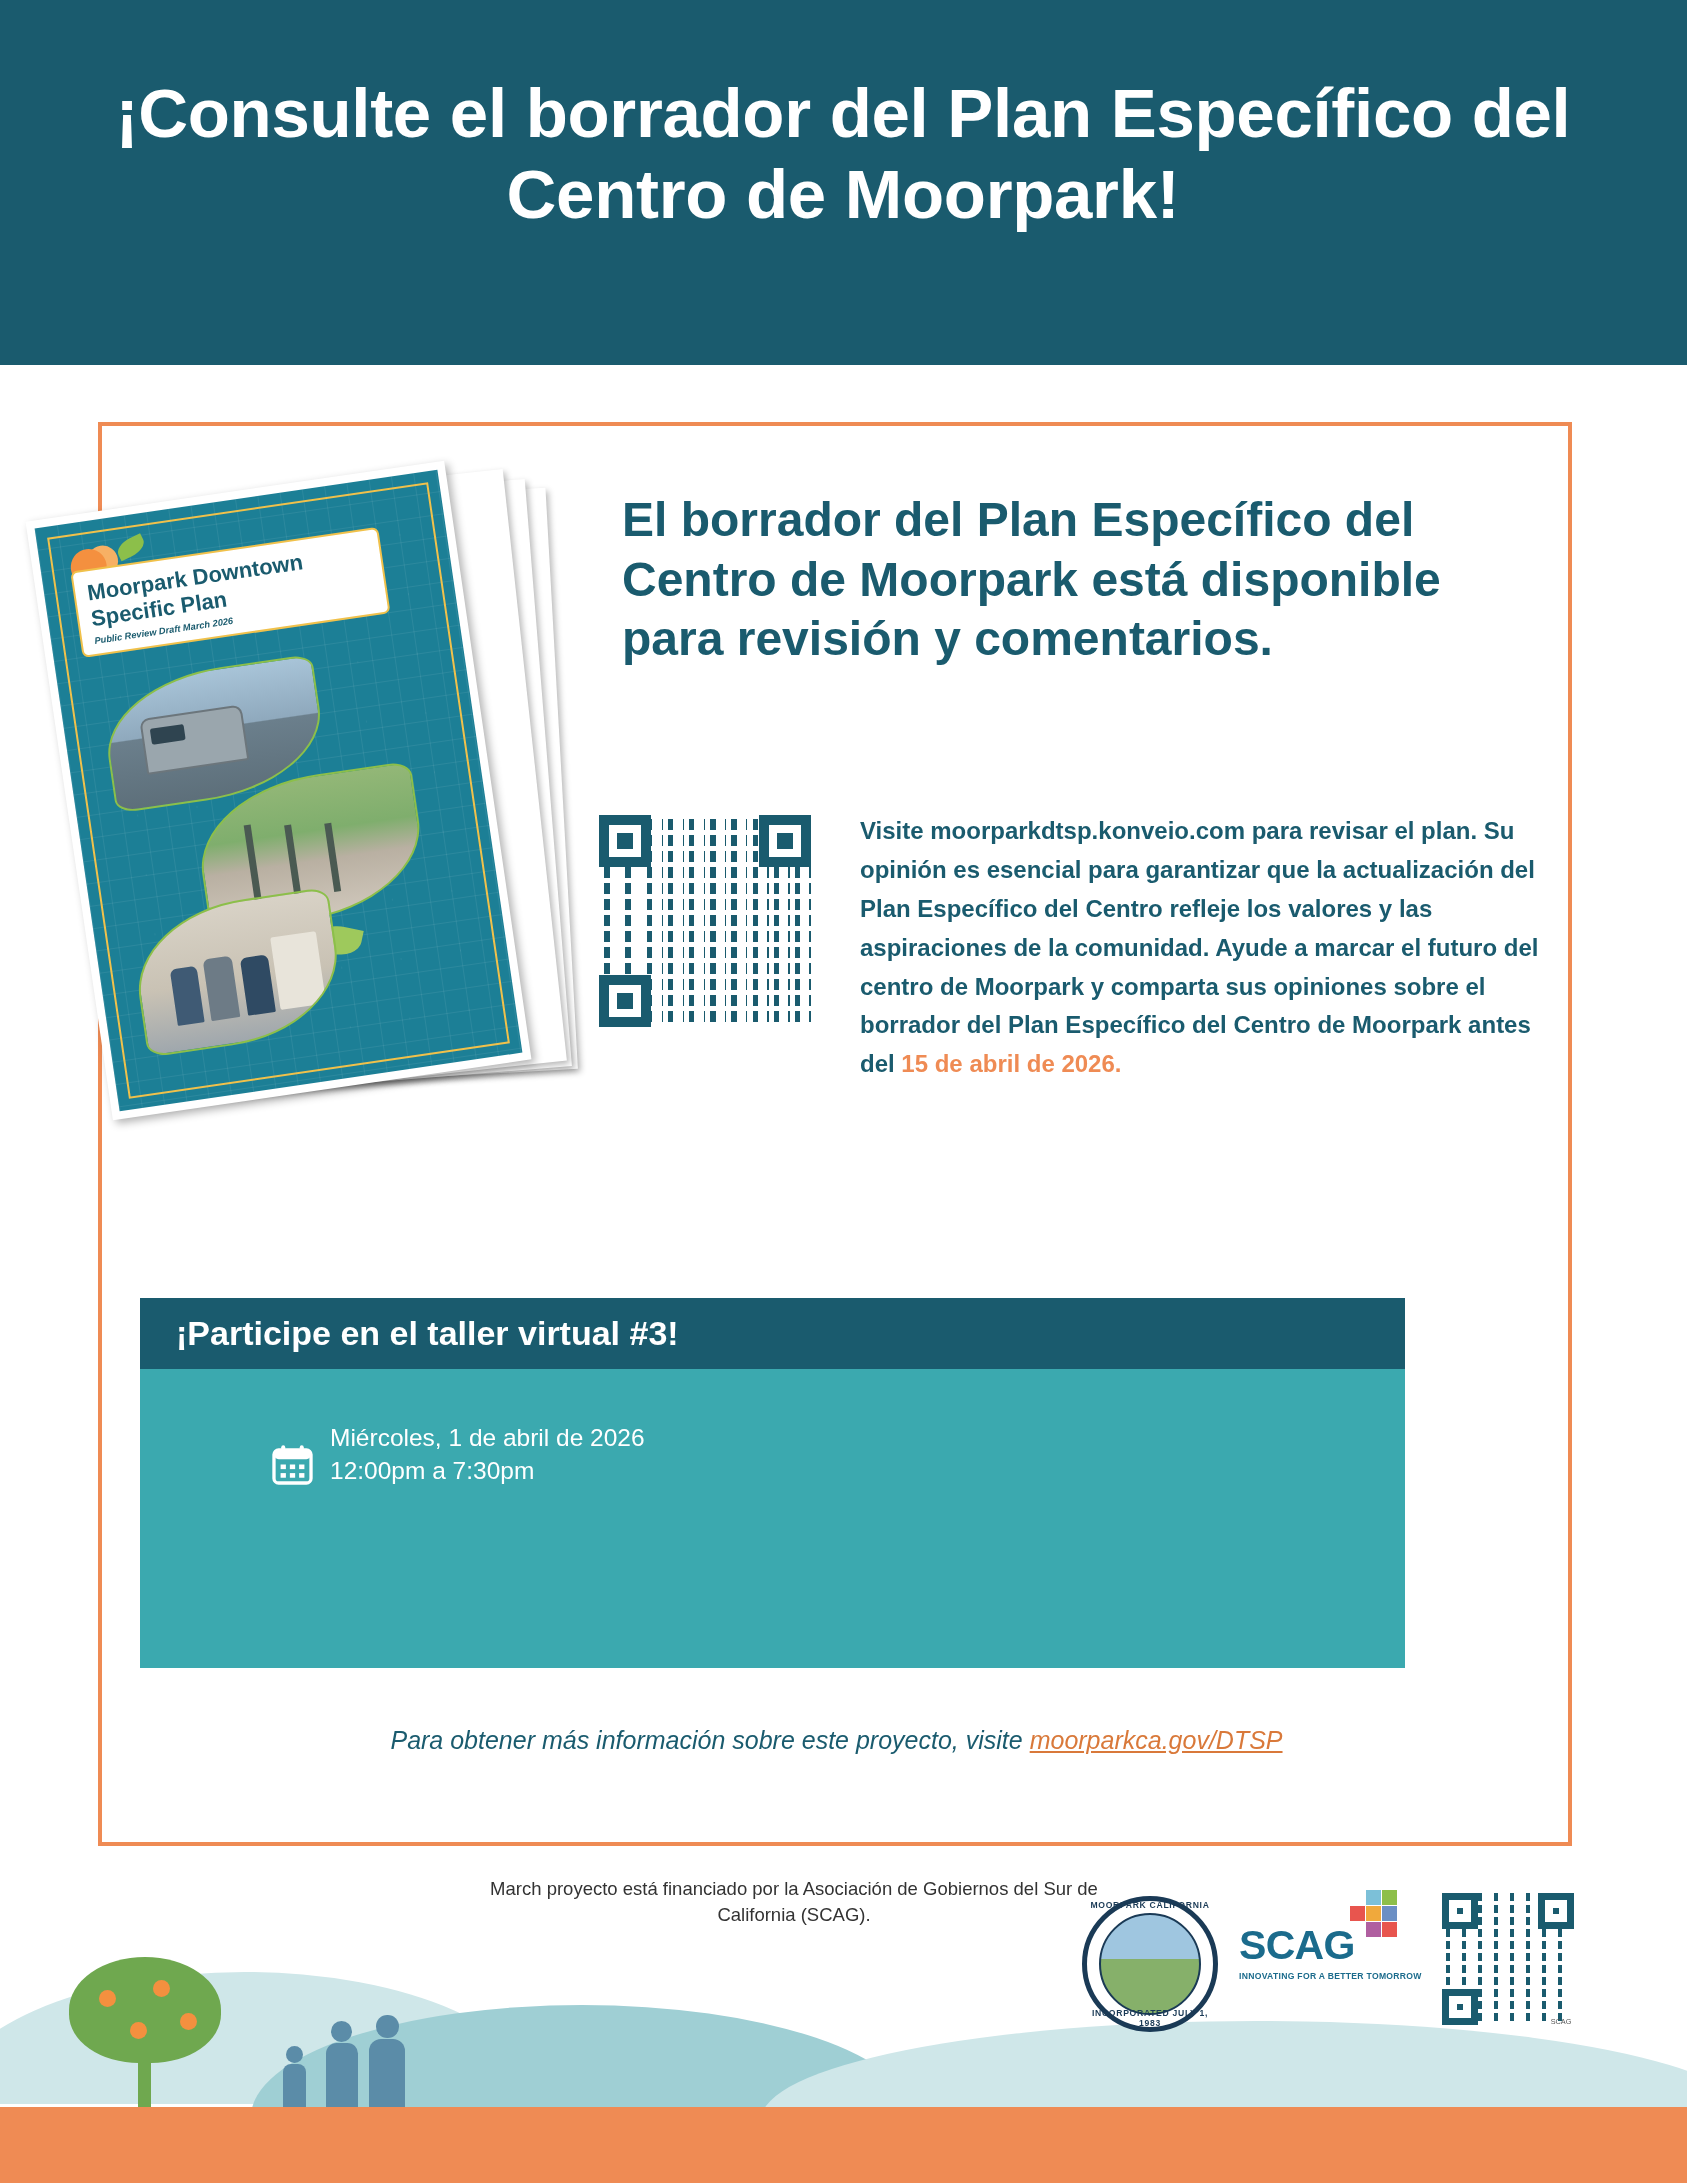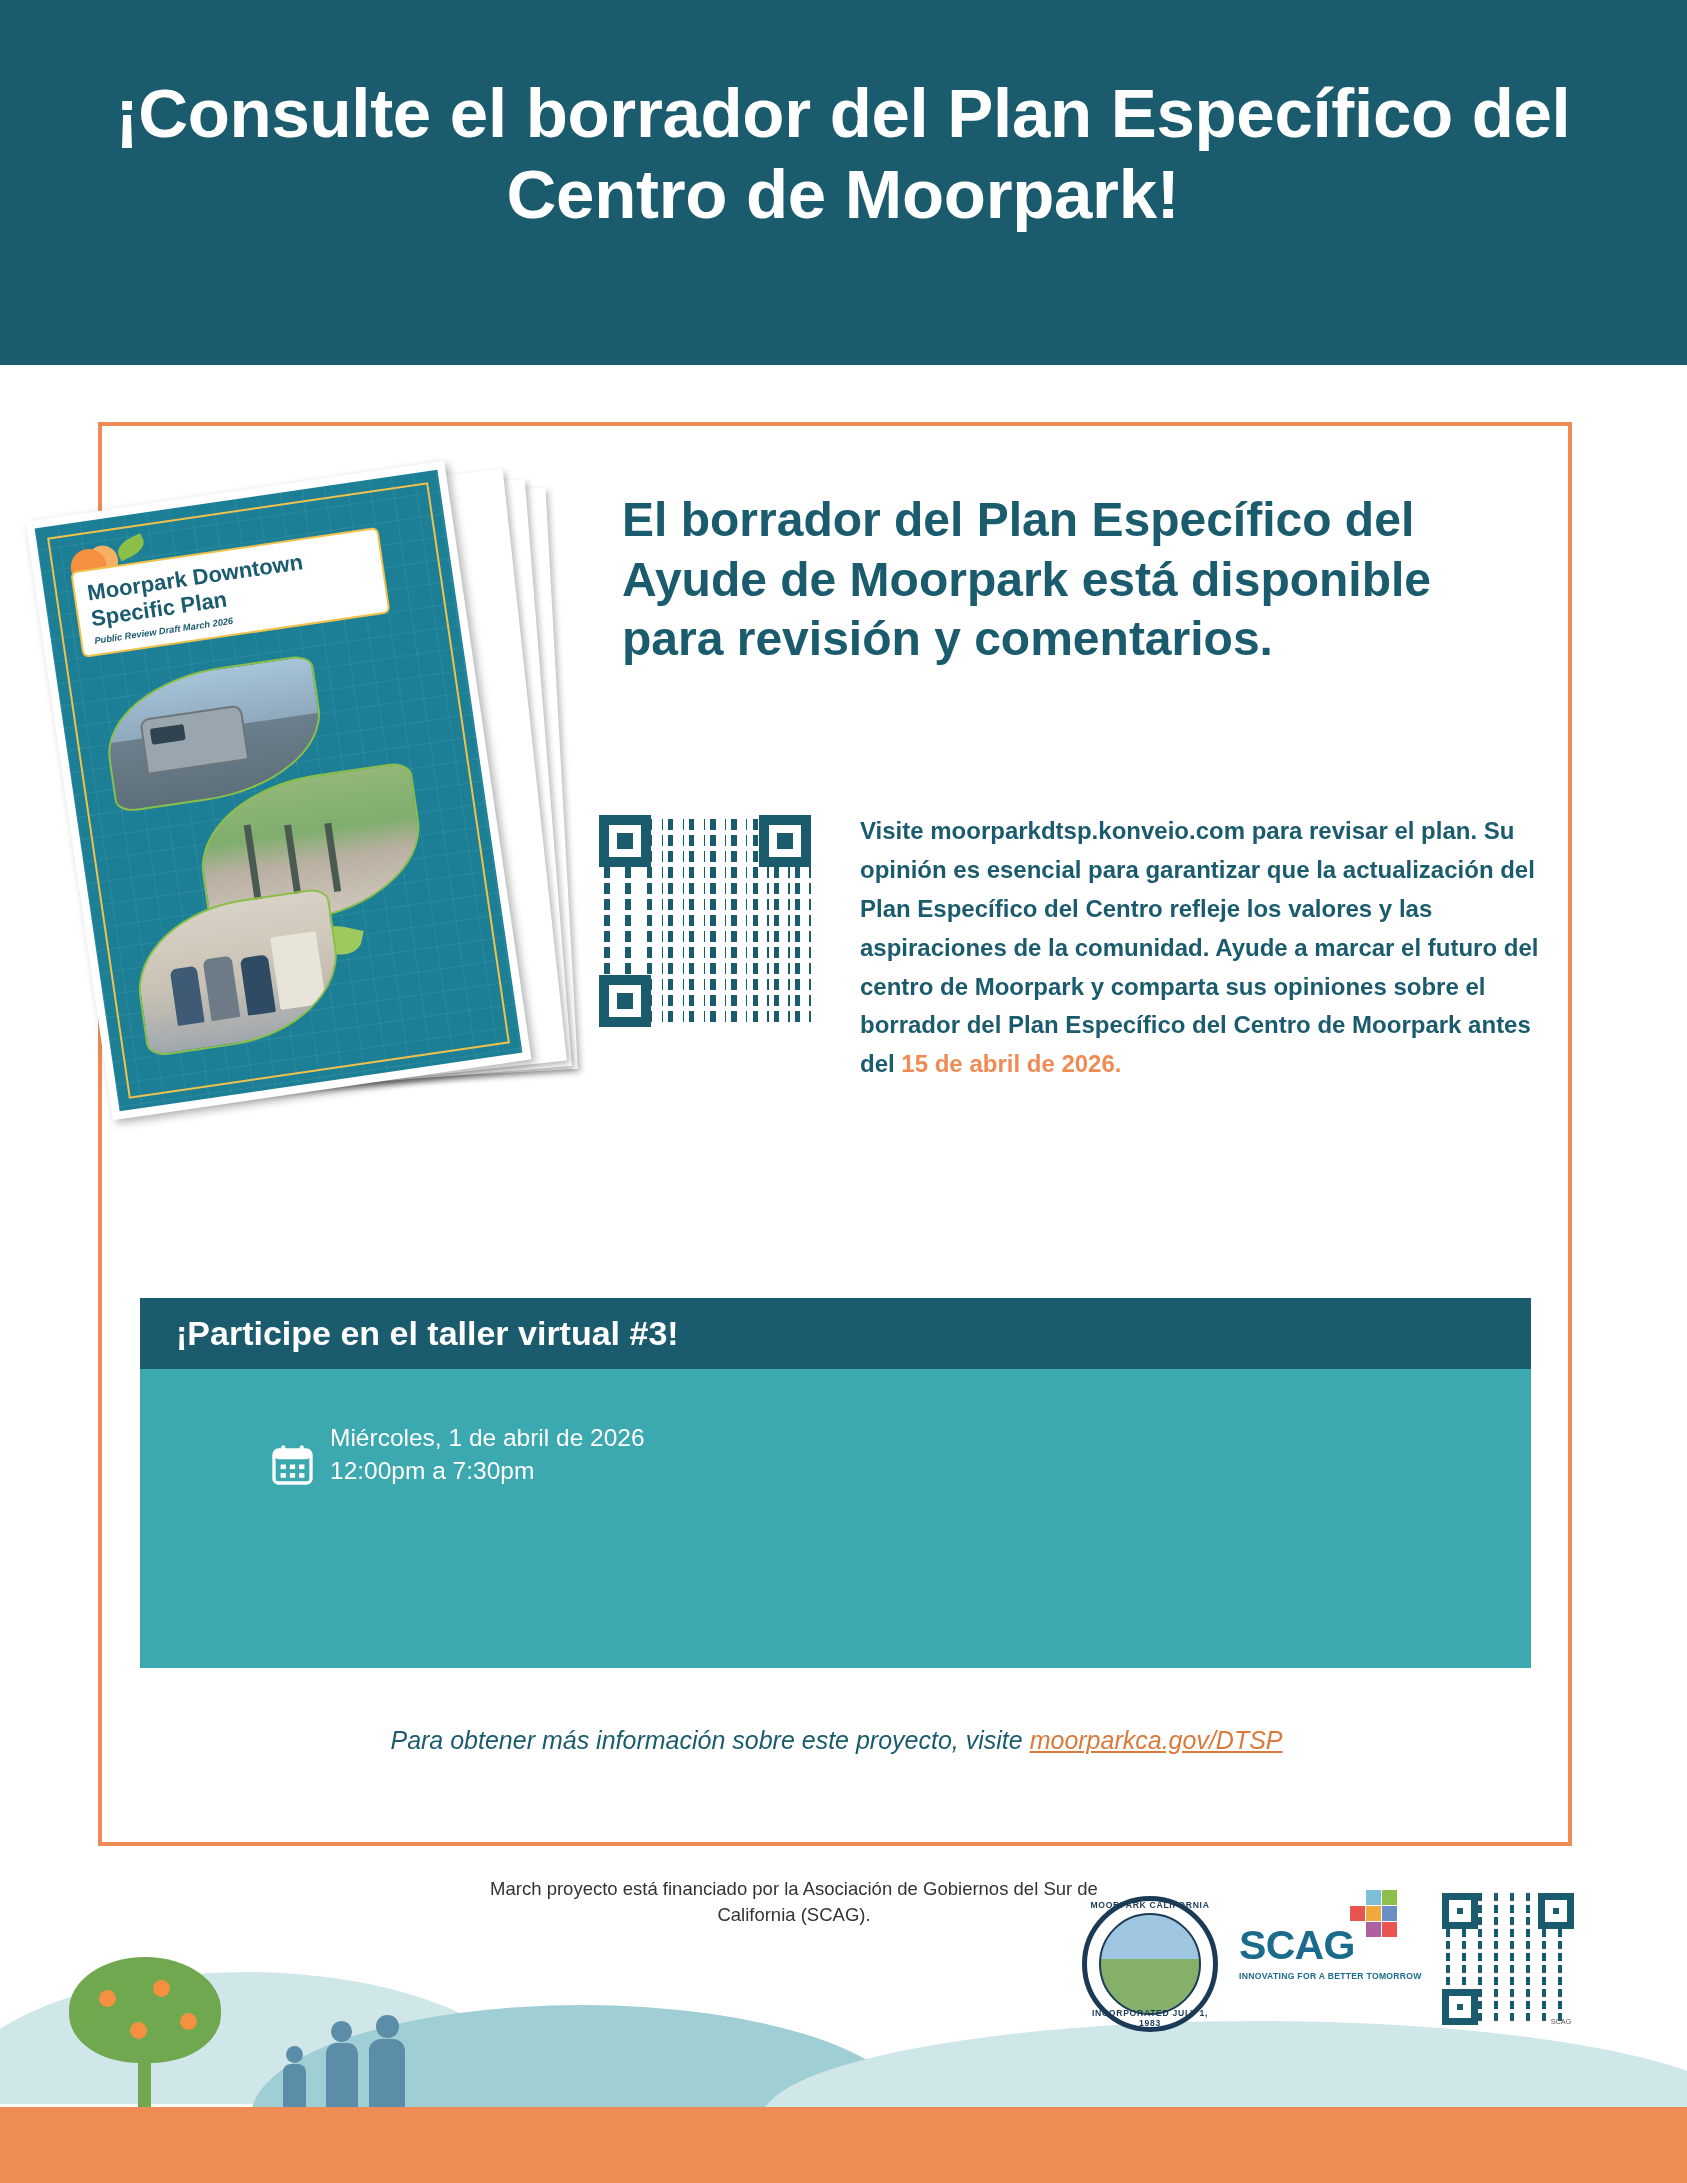--- a/index.html
+++ b/index.html
@@ -253,21 +253,21 @@
   }
   .deadline {
     color: #ef8b54;
   }
 
   
   .panel {
     position: absolute;
     left: 140px;
     top: 1298px;
-    width: 1391px;
+    width: 1265px;
     height: 370px;
   }
   .panel-header {
     height: 71px;
     background: #1a5b6e;
     display: flex;
     align-items: center;
     padding-left: 36px;
     box-sizing: border-box;
   }
@@ -531,21 +531,21 @@
       <div class="photo photo-meeting">
         <div class="person" style="left:32px; top:57px; width:26.5px; height:57px; background:#3f5a74;"></div>
         <div class="person" style="left:66px; top:52px; width:29px; height:62px; background:#6d7b86;"></div>
         <div class="person" style="left:103px; top:56px; width:28px; height:58px; background:#2f4a63;"></div>
         <div class="person" style="left:136px; top:40px; width:46px; height:73px; background:#e8e4da; border-radius:2.6px;"></div>
       </div>
     </div>
   </div>
 </div>
 
-<div class="headline">El borrador del Plan Específico del Ayude de Moorpark está disponible para revisión y comentarios.</div>
+<div class="headline">El borrador del Plan Específico del Centro de Moorpark está disponible para revisión y comentarios.</div>
 
 <div class="qr-main">
   <div class="qr"></div>
   <div class="qr-finder qf-tl"></div>
   <div class="qr-finder qf-tr"></div>
   <div class="qr-finder qf-bl"></div>
 </div>
 
 <div class="body-text">
   <span>Visite moorparkdtsp.konveio.com para revisar el plan. Su opinión es esencial para garantizar que la actualización del Plan Específico del Centro refleje los valores y las aspiraciones de la comunidad. Ayude a marcar el futuro del centro de Moorpark y comparta sus opiniones sobre el borrador del Plan Específico del Centro de Moorpark antes del </span><span class="deadline">15 de abril de 2026.</span>

